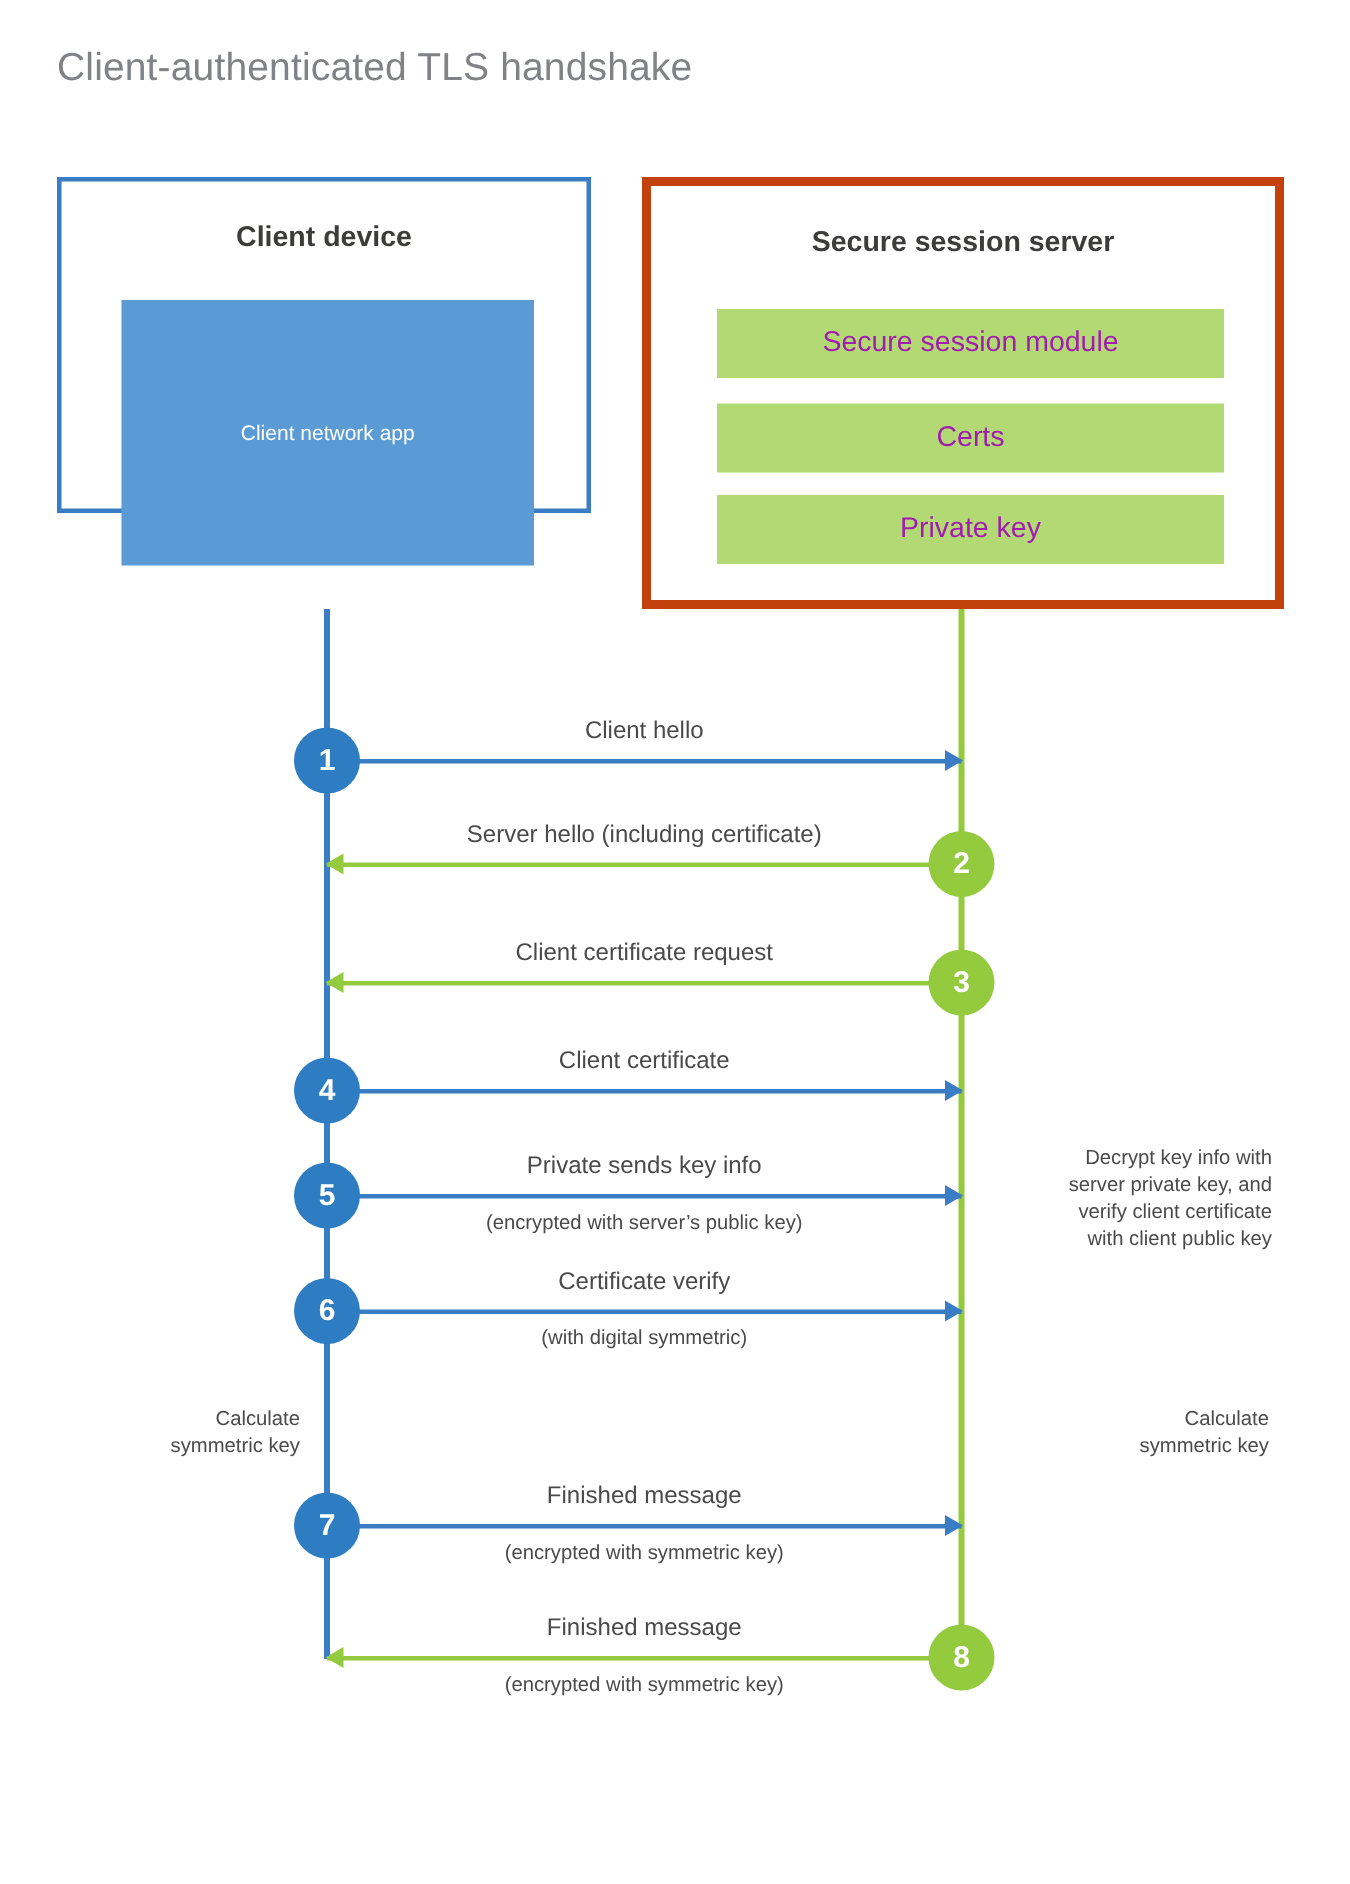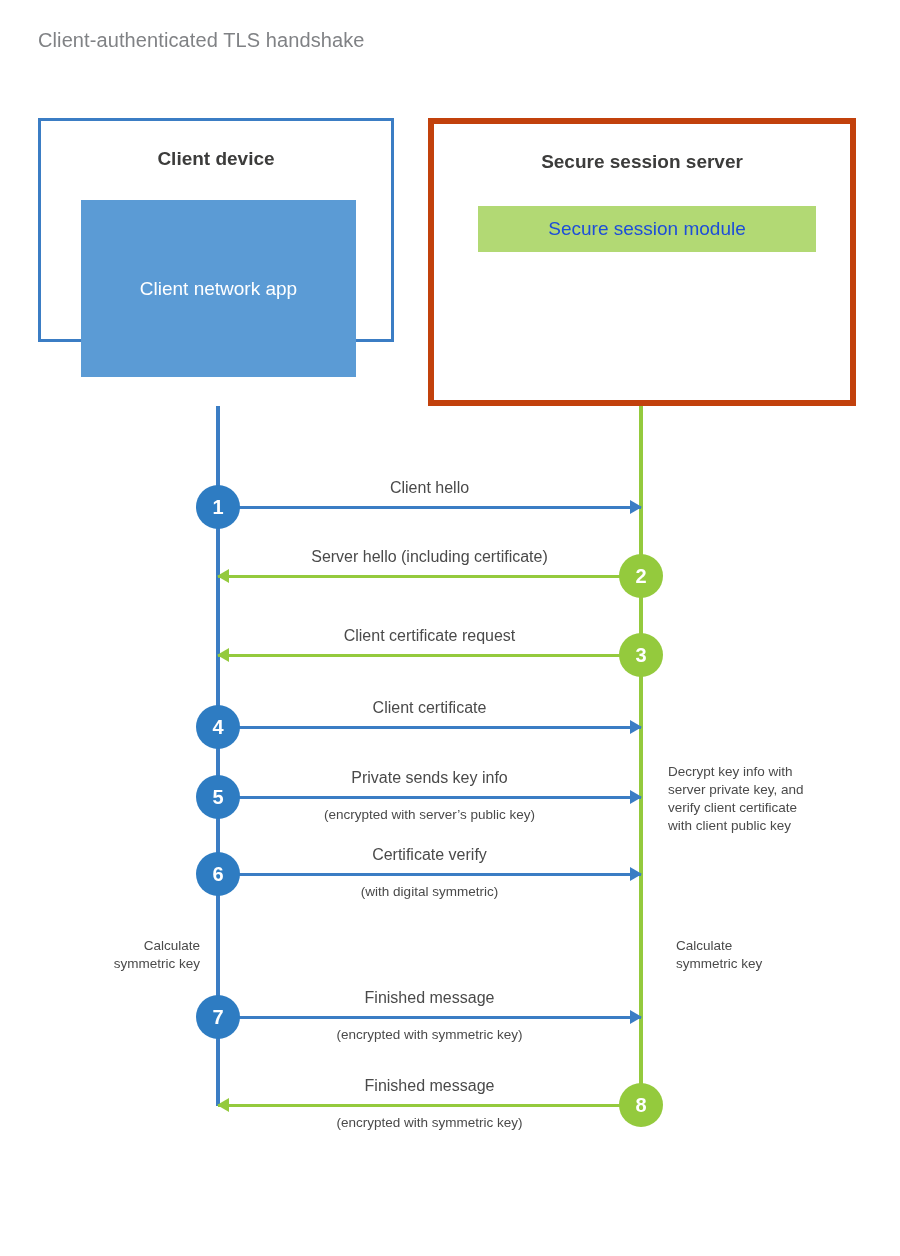--- a/index.html
+++ b/index.html
@@ -21,21 +21,21 @@
     left: 0; top: 0;
     width: 900px;
     height: 1256px;
   }
 
   
   .page-title {
     position: absolute;
     left: 38px;
     top: 29px;
-    font-size: 20px;
+    font-size: 26px;
     font-weight: 400;
     color: #808285;
     letter-spacing: 0.1px;
     white-space: nowrap;
   }
 
   
   .party-box {
     position: absolute;
     background: #ffffff;
@@ -68,38 +68,38 @@
 
   
   .client-app {
     position: absolute;
     left: 40px;
     top: 79px;
     width: 275px;
     height: 177px;
     background: #5B9BD5;
     color: #ffffff;
-    font-size: 19px;
+    font-size: 14px;
     line-height: 27px;
     display: flex;
     align-items: center;
     justify-content: center;
     text-align: center;
     box-sizing: border-box;
     padding: 0 12px;
   }
 
   
   .server-bar {
     position: absolute;
     left: 44px;
     width: 338px;
     height: 46px;
     background: #B2D974;
-    color: #1d4ed8;
+    color: #a21caf;
     font-size: 19px;
     display: flex;
     align-items: center;
     justify-content: center;
     text-align: center;
     box-sizing: border-box;
   }
   .server-bar.b0 { top: 82px; }
   .server-bar.b1 { top: 145px; }
   .server-bar.b2 { top: 206px; }
@@ -192,37 +192,39 @@
 
   
   .annotation {
     position: absolute;
     font-size: 13.5px;
     line-height: 18px;
     color: #4A4A4A;
     white-space: pre-line;
   }
   .annotation.right-align { text-align: right; }
-  .annotation.left-align  { text-align: left; }
+  .annotation.left-align  { text-align: right; }
 </style>
 </head>
 <body>
 
 <div id="stage">
 
   <div class="page-title">Client-authenticated TLS handshake</div>
 
   <div class="party-box client">
     <div class="party-title">Client device</div>
     <div class="client-app">Client network app</div>
   </div>
 
   <div class="party-box server">
     <div class="party-title">Secure session server</div>
     <div class="server-bar b0">Secure session module</div>
+    <div class="server-bar b1">Certs</div>
+    <div class="server-bar b2">Private key</div>
   </div>
 
   <div class="lifeline client-line"></div>
   <div class="lifeline server-line"></div>
 
   <div class="msg to-right" style="left:218px; top:507px; width:423px;">
     <div class="shaft"></div>
     <div class="head"></div>
     <div class="label">Client hello</div>
   </div>

